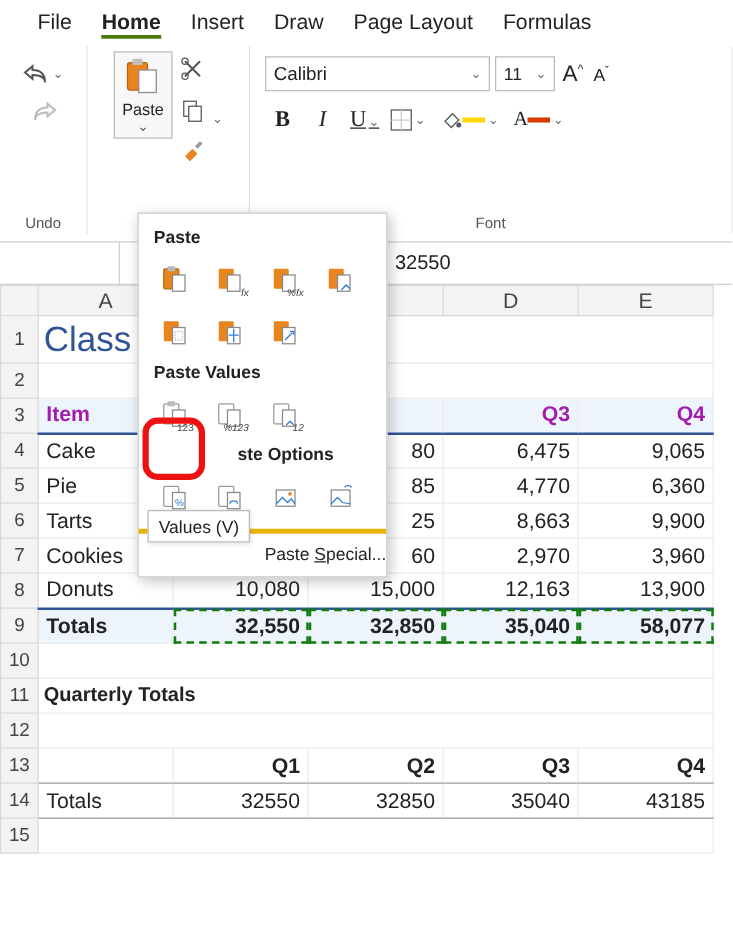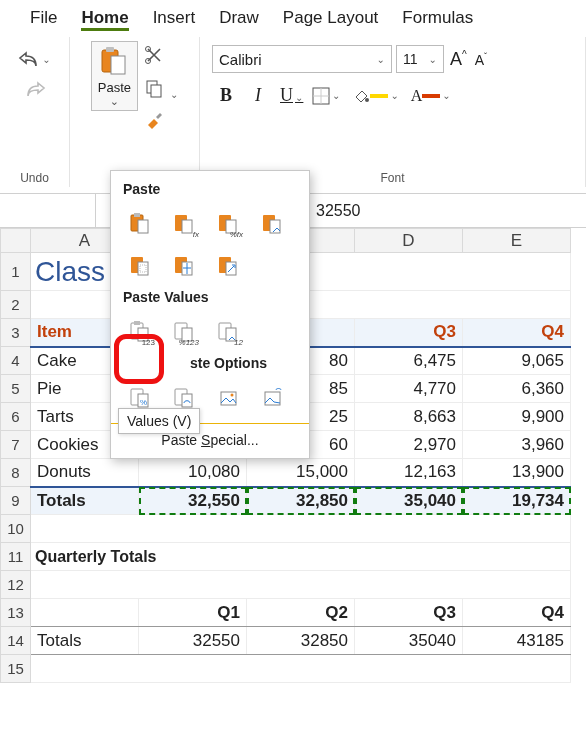--- a/index.html
+++ b/index.html
@@ -161,21 +161,21 @@
   td.leftc { text-align:left; }
   .title-cell {
     font-size: 28px;
     color:#2f5597;
     text-align:left;
     padding: 2px 4px;
     height: 38px;
   }
   .ihead {
     font-weight:700;
-    color:#c2410c;
+    color:#a21caf;
     background:#eef4fb;
     border-bottom:2px solid #2f5597 !important;
     text-align:right;
   }
   .ihead.leftc { text-align:left; }
   .trow td {
     font-weight:700;
     background:#eef4fb;
     border-top:2px solid #2f5597 !important;
   }
@@ -204,25 +204,25 @@
   .pm-row { display:flex; gap:10px; padding: 4px 12px; }
   .pm-ico {
     width:34px; height:34px;
     display:flex; align-items:center; justify-content:center;
     cursor:pointer;
     position:relative;
   }
   .pm-ico svg { display:block; }
   .pm-sub { font-size:8px; position:absolute; bottom:2px; right:2px; color:#444; font-style:italic; }
   .pm-special {
-    text-align:center;
+    text-align:right;
     padding:8px 0 4px 0;
     font-size:14px;
     cursor:pointer;
-    border-top:1px solid #eab308;
+    border-top:4px solid #eab308;
     margin-top:4px;
   }
   .pm-special .ul { text-decoration: underline; }
 
   .red-ring {
     position:absolute;
     left: 114px;
     top: 334px;
     width: 50px;
     height: 50px;
@@ -431,21 +431,21 @@
     <td>15,000</td>
           <td>12,163</td>
           <td>13,900</td>
   </tr>
   <tr class="trow">
     <th class="rowhdr">9</th>
     <td class="leftc">Totals</td>
     <td class="dashed-sel">32,550</td>
     <td class="dashed-sel">32,850</td>
     <td class="dashed-sel">35,040</td>
-    <td class="dashed-sel">19,734</td>
+    <td class="dashed-sel">58,077</td>
   </tr>
   <tr>
           <th class="rowhdr">10</th>
           <td colspan="5"></td>
         </tr>
   <tr>
     <th class="rowhdr">11</th>
     <td class="sectitle leftc" colspan="5">Quarterly Totals</td>
   </tr>
   <tr>

